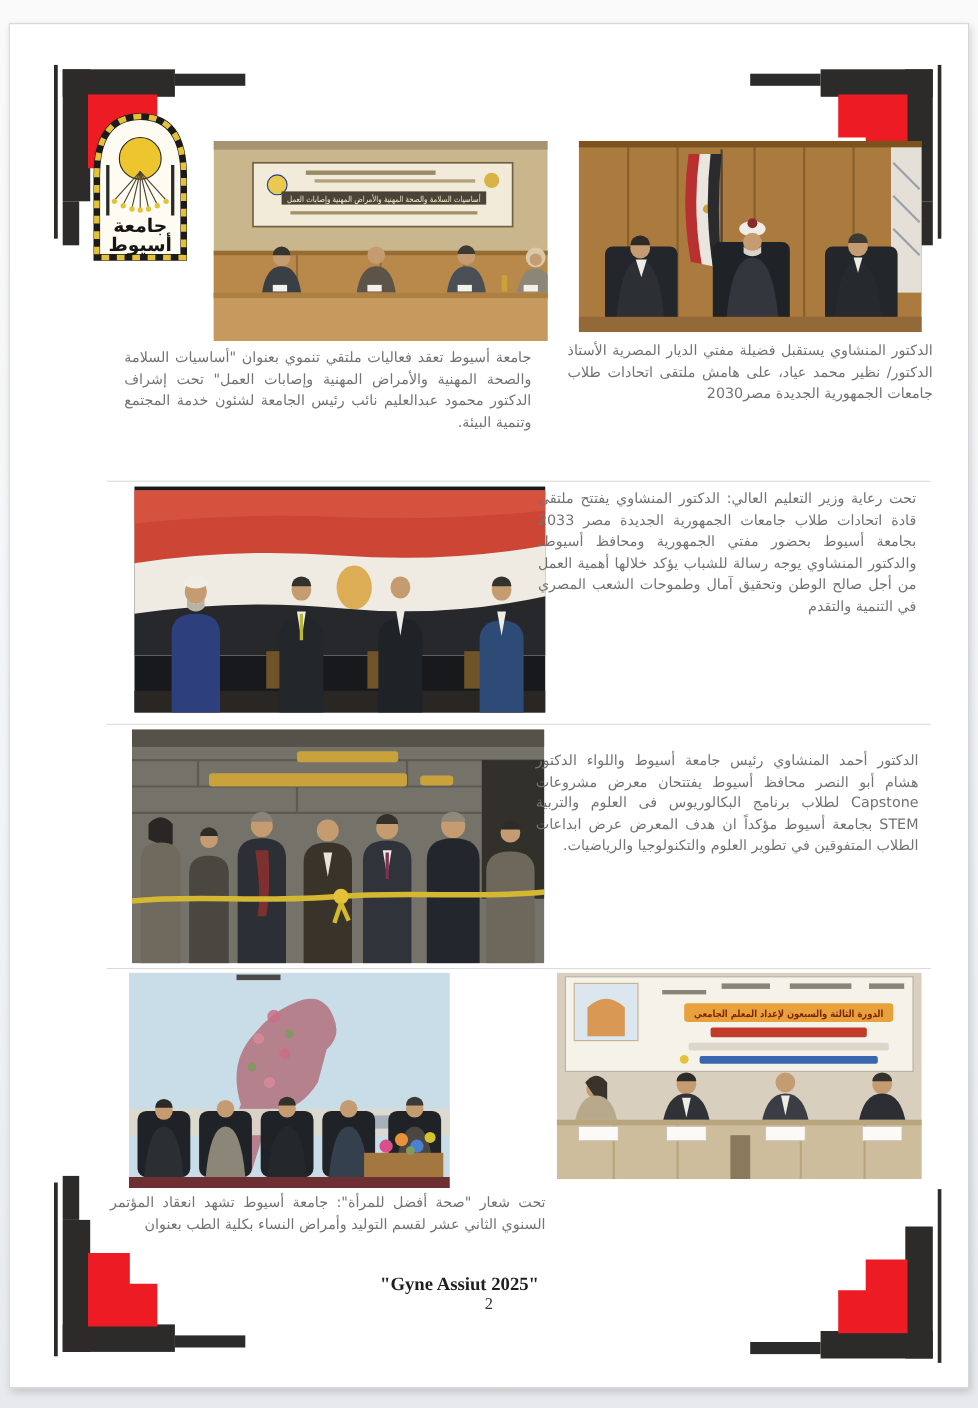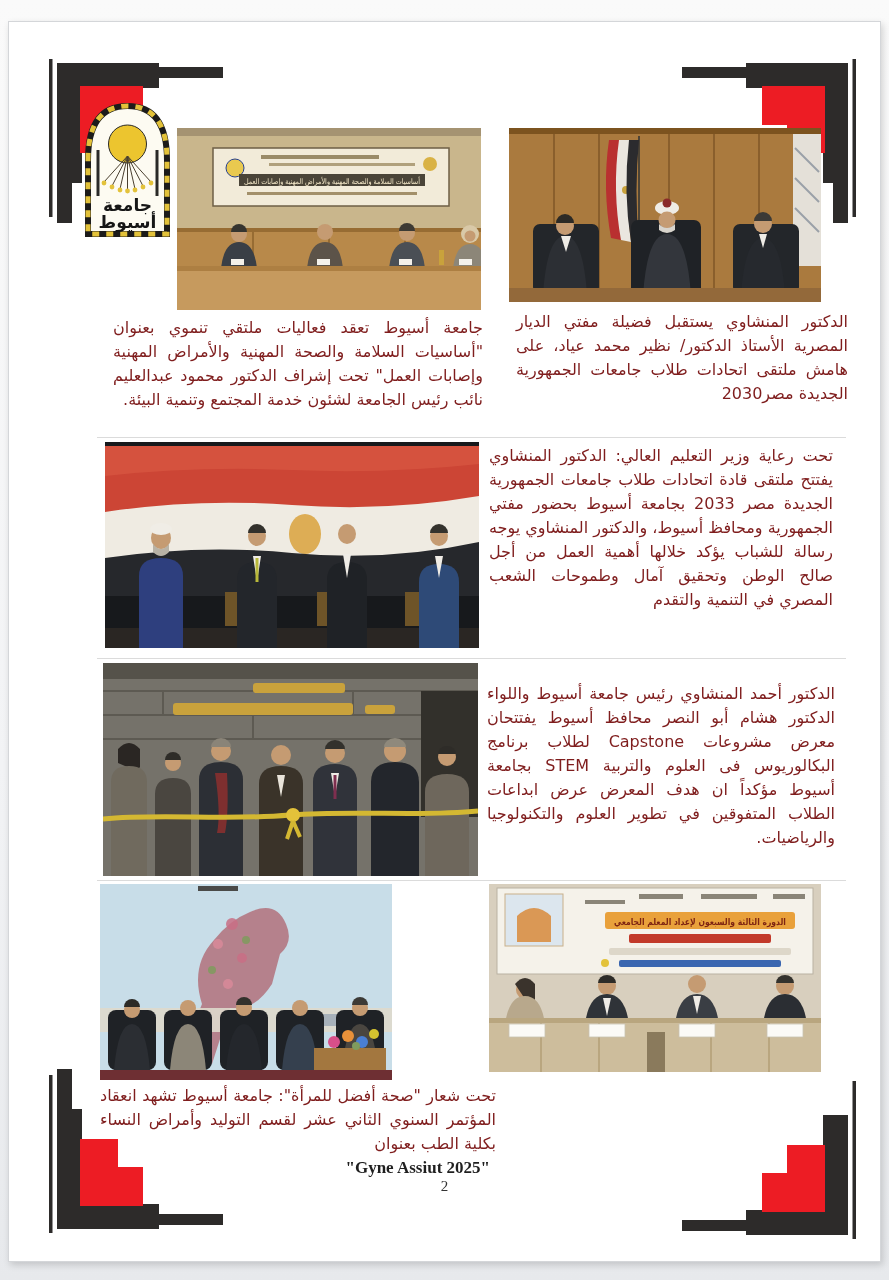--- a/index.html
+++ b/index.html
@@ -15,26 +15,26 @@
   .corner { position:absolute; width:175px; height:195px; }
   .corner svg { display:block; width:100%; height:100%; }
   .corner.tl { left:40px; top:33px; }
   .corner.tr { right:24px; top:33px; transform:scaleX(-1); }
   .corner.bl { left:40px; bottom:24px; transform:scaleY(-1); }
   .corner.br { right:24px; bottom:18px; transform:scale(-1,-1); }
 
   .logo { position:absolute; left:71px; top:76px; width:95px; height:142px; }
   .logo svg { display:block; width:100%; height:100%; }
 
-  .photo { position:absolute; overflow:hidden; }
+  .photo { position:absolute; overflow:hidden;margin-left:17px; }
   .photo svg { display:block; width:100%; height:100%; }
 
   .caption { position:absolute; direction:rtl; unicode-bidi:plaintext;
     text-align:justify; text-align-last:right;
-    font-size:16px; line-height:1.5; color:#7f1d1d; }
+    font-size:13px; line-height:1.5; color:#737373; }
   .caption-latin { position:absolute; direction:ltr; text-align:right;
     font-family:"Liberation Serif",serif; font-weight:bold;
     font-size:17px; color:#1f1f1f; }
 
   .divider { position:absolute; left:88px; right:34px; height:1px; background:#dbdbdb; }
   .page-number { position:absolute; left:0; right:0; top:1156px; text-align:center;
     font-family:"Liberation Serif",serif; font-size:15px; color:#333; }
 </style>
 </head>
 <body>

